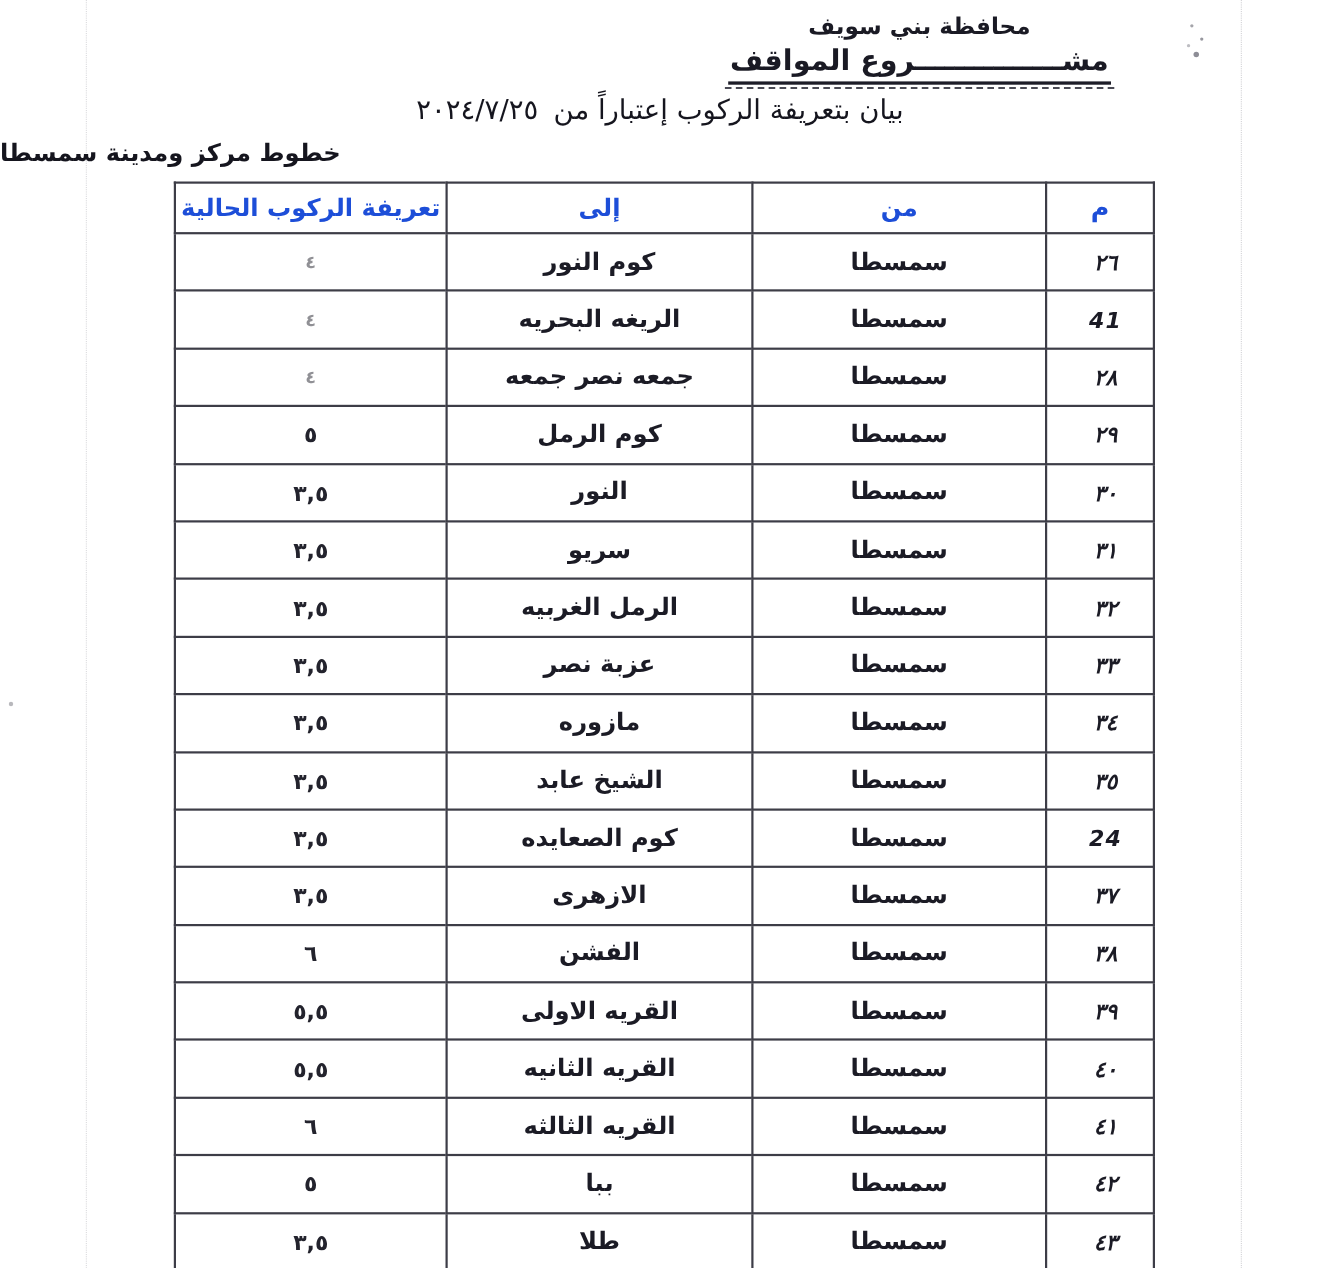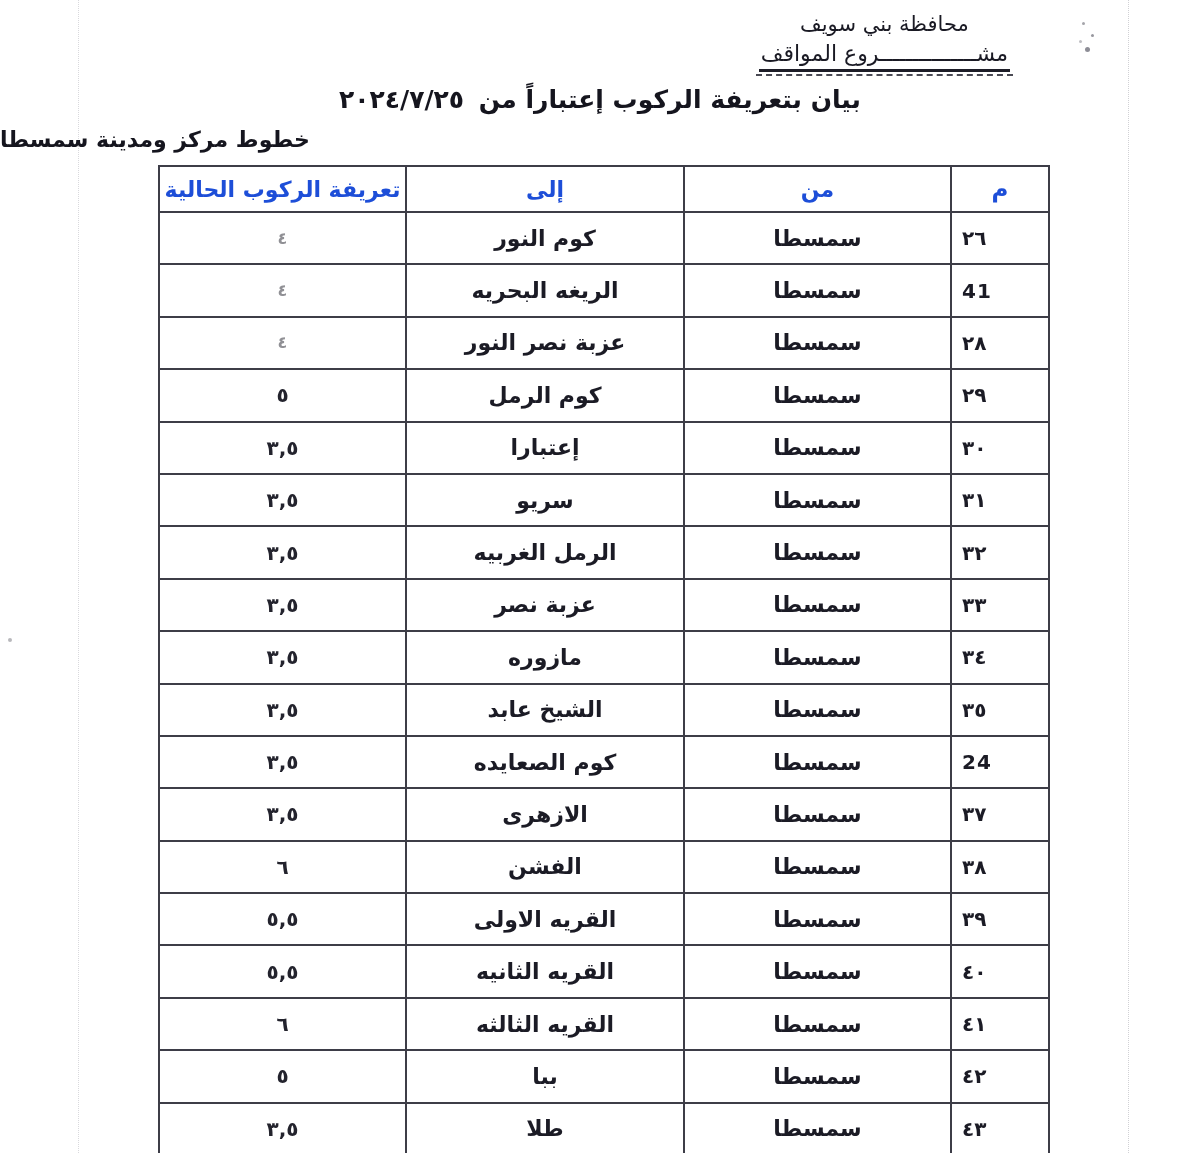--- a/index.html
+++ b/index.html
@@ -27,41 +27,41 @@
   .dot-left {
     position: absolute; left: 8px; top: 638px;
     width: 4px; height: 4px; border-radius: 50%;
     background: #9a9aa0; opacity: .7;
   }
 
   
   .org {
     position: absolute; top: 12px; right: 190px;
     direction: rtl; text-align: center;
-    font-weight: normal; color: #1a1a24;
+    font-weight: bold; color: #1a1a24;
   }
   .org-line1 { font-size: 21px; letter-spacing: .4px; }
   .org-line2 {
     display: inline-block;
     margin-top: 5px; padding: 0 2px 3px 2px;
-    font-size: 22px;
+    font-size: 26px;
     border-bottom: 3px solid #1d1d28;
     position: relative;
   }
   .org-line2::after {
     content: "";
     position: absolute; left: -3px; right: -3px; bottom: -7px;
     border-bottom: 2px dashed #4a4a54;
   }
 
   
   .title {
     position: absolute; top: 85px; left: 0; width: 100%;
     direction: rtl; text-align: center;
-    font-size: 25px; font-weight: bold; color: #15151e;
+    font-size: 25px; font-weight: normal; color: #15151e;
     letter-spacing: .2px;
   }
   .title .date { display: inline-block; margin: 0 6px 0 0; }
   .subtitle {
     position: absolute; top: 127px; left: 0; width: 100%;
     direction: rtl; text-align: left;
     font-size: 22px; font-weight: bold; color: #15151e;
   }
 
   
@@ -74,21 +74,21 @@
   }
   .fare-table th, .fare-table td {
     border: 2px solid #3d3d47;
     text-align: center;
     vertical-align: middle;
     font-weight: bold;
     overflow: hidden;
   }
   .fare-table th { height: 46px; font-size: 22px; color: #1d4ed8; }
   .fare-table td { height: 52.4px; font-size: 22px; color: #1b1b25; }
-  td.cell-num  { text-align: left; padding-left: 10px; font-size: 20px; letter-spacing: 1px; }
+  td.cell-num  { text-align: center; padding-left: 10px; font-size: 20px; letter-spacing: 1px; font-style: italic; }
   td.cell-fare { font-size: 20px; letter-spacing: 1.5px; color: #23232d; }
   
   tbody tr:nth-child(-n+3) td.cell-fare { opacity: .5; font-size: 16px; }
   th.col-num { font-size: 23px; }
 </style>
 </head>
 <body>
 
 <div class="scan-edge left"></div>
 <div class="scan-edge right"></div>
@@ -132,33 +132,33 @@
       </tr>
       <tr>
         <td class="cell-num">41</td>
         <td class="cell-from">سمسطا</td>
         <td class="cell-to">الريغه البحريه</td>
         <td class="cell-fare">٤</td>
       </tr>
       <tr>
         <td class="cell-num">٢٨</td>
         <td class="cell-from">سمسطا</td>
-        <td class="cell-to">عزبة نصر النور</td>
+        <td class="cell-to">جمعه نصر جمعه</td>
         <td class="cell-fare">٤</td>
       </tr>
       <tr>
         <td class="cell-num">٢٩</td>
         <td class="cell-from">سمسطا</td>
         <td class="cell-to">كوم الرمل</td>
         <td class="cell-fare">٥</td>
       </tr>
       <tr>
         <td class="cell-num">٣٠</td>
         <td class="cell-from">سمسطا</td>
-        <td class="cell-to">إعتبارا</td>
+        <td class="cell-to">النور</td>
         <td class="cell-fare">٣,٥</td>
       </tr>
       <tr>
         <td class="cell-num">٣١</td>
         <td class="cell-from">سمسطا</td>
         <td class="cell-to">سريو</td>
         <td class="cell-fare">٣,٥</td>
       </tr>
       <tr>
         <td class="cell-num">٣٢</td>

